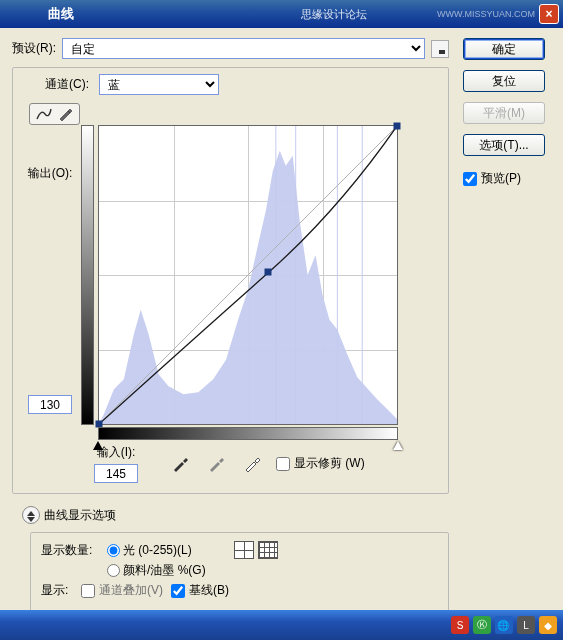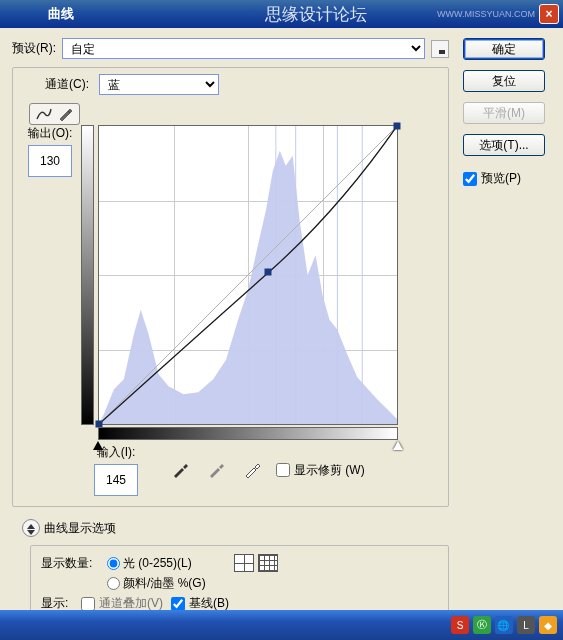--- a/index.html
+++ b/index.html
@@ -1,20 +1,20 @@
 <!DOCTYPE html>
 <html><head>
 <meta charset="utf-8">
 <style>
 * { box-sizing: border-box; margin: 0; padding: 0; font-family: "Microsoft YaHei", SimSun, sans-serif; font-size: 12px; }
 body { background: #ece9d8; width: 563px; height: 640px; position: relative; overflow: hidden; }
 
 .titlebar { height: 28px; background: linear-gradient(#3a6ea5, #2050a0 40%, #0a3090); display: flex; align-items: center; padding: 0 4px 0 8px; }
 .titlebar-title { color: #fff; font-weight: bold; font-size: 13px; flex: 1; margin-left: 40px; }
-.watermark { color: #fff; font-size: 17px; opacity: .85; margin-right: 70px; }
+.watermark { color: #fff; font-size: 11px; opacity: .85; margin-right: 70px; }
 .url { color: #fff; font-size: 9px; opacity: .55; margin-right: 4px; }
 .close-btn { width: 20px; height: 20px; background: #d04020; border: 1px solid #fff; border-radius: 3px; color: #fff; font-weight: bold; display: flex; align-items: center; justify-content: center; cursor: pointer; }
 
 .content { padding: 10px 12px 8px 12px; display: flex; }
 .main-col { flex: 1; padding-right: 14px; }
 .side-col { width: 88px; display: flex; flex-direction: column; gap: 10px; padding-top: 0; }
 
 .row { display: flex; align-items: center; margin-bottom: 8px; }
 .lbl { margin-right: 6px; }
 
@@ -24,23 +24,23 @@
 .menu-icon .tri { width: 0; height: 0; border-left: 3px solid transparent; border-right: 3px solid transparent; border-top: 4px solid #333; align-self: flex-end; margin-top: 1px; }
 
 .group { border: 1px solid #bbb; border-radius: 2px; padding: 8px 27px 10px 10px; position: relative; margin-top: 6px; }
 .group-inset-row { display: flex; align-items: center; margin: -2px 0 8px 22px; }
 select.channel { width: 120px; height: 21px; border: 1px solid #7a96df; background: #fff; padding: 0 4px; margin-left: 4px; }
 
 .tools { display: inline-flex; gap: 3px; border: 1px solid #888; border-radius: 3px; padding: 2px 5px; background: #f4f3ee; margin-left: 6px; }
 .tool { width: 18px; height: 16px; display: flex; align-items: center; justify-content: center; cursor: pointer; }
 
 .curve-area { display: flex; }
-.output-col { width: 54px; display: flex; flex-direction: column; justify-content: flex-start; align-items: center; padding-bottom: 26px; }
+.output-col { width: 54px; display: flex; flex-direction: column; justify-content: space-between; align-items: center; padding-bottom: 26px; margin-top: 40px; }
 .io-label { font-size: 12px; margin-bottom: 3px; }
-.io-input { width: 44px; height: 32px; border: 1px solid #7a96df; text-align: center; background: #fff; }
+.io-input { width: 44px; height: 19px; border: 1px solid #7a96df; text-align: center; background: #fff; }
 
 .vgrad { width: 13px; height: 300px; background: linear-gradient(#fff, #000); border: 1px solid #666; margin: 0 4px; }
 .hgrad { height: 13px; width: 300px; background: linear-gradient(90deg, #000, #fff); border: 1px solid #666; margin: 2px 0 0 0; }
 
 .curve-box { width: 300px; height: 300px; border: 1px solid #666; position: relative; background: #fff; }
 .grid-v, .grid-h { position: absolute; background: #ccc; }
 .grid-v { width: 1px; height: 100%; top: 0; }
 .grid-h { height: 1px; width: 100%; left: 0; }
 .histogram { position: absolute; inset: 0; }
 .curve-line { position: absolute; inset: 0; }

